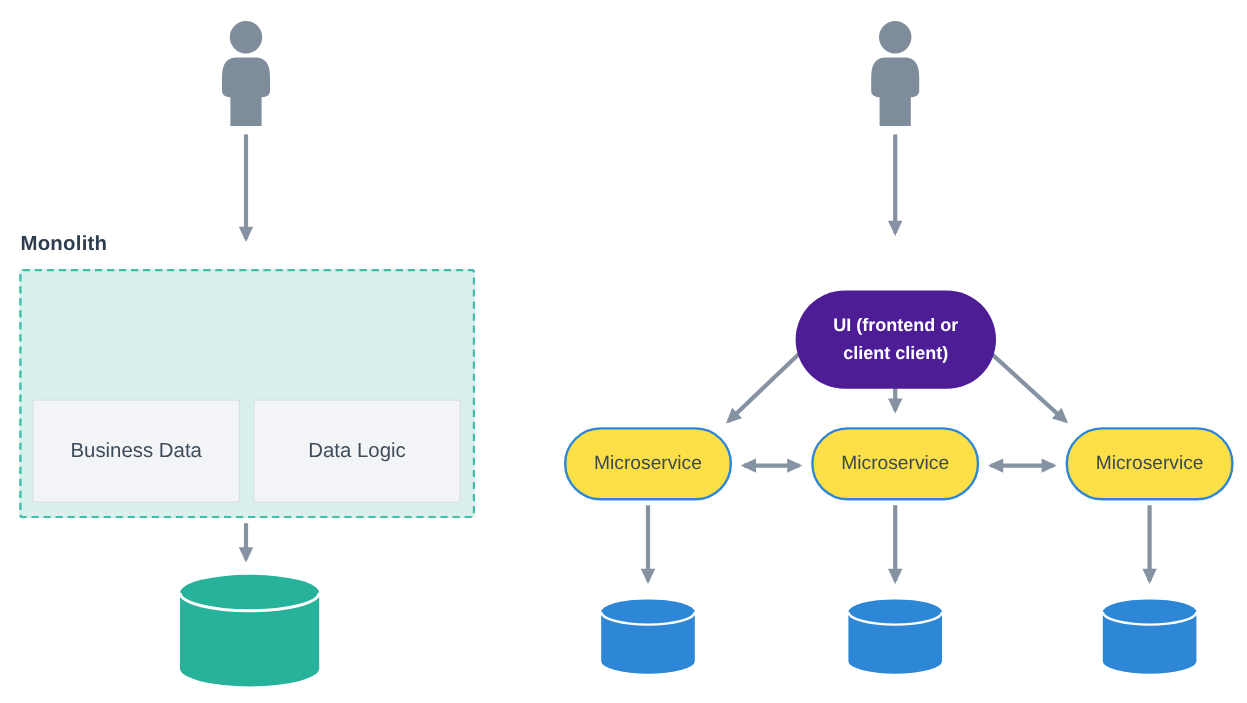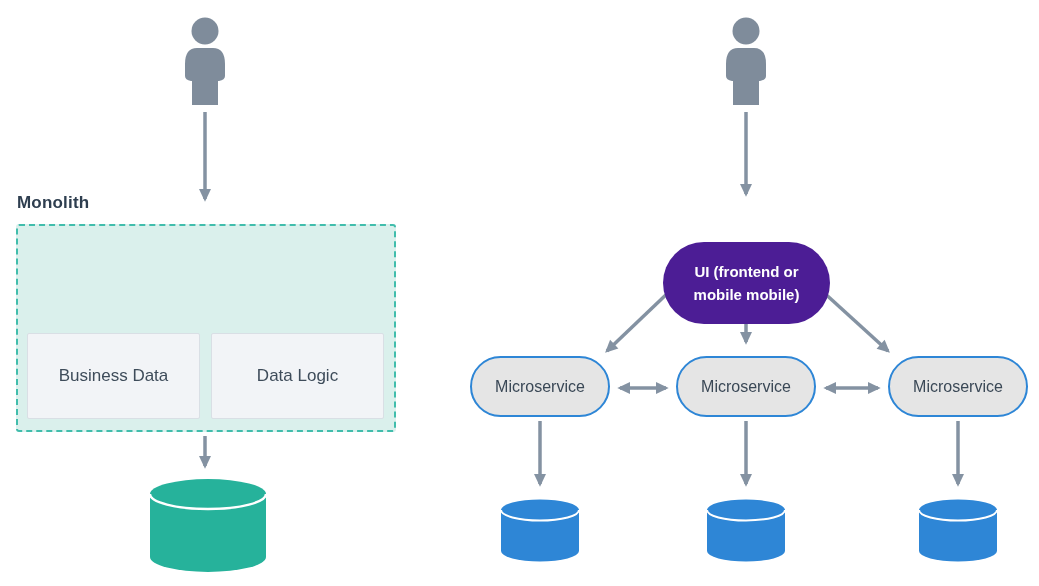--- a/index.html
+++ b/index.html
@@ -26,21 +26,21 @@
   .business-logic{left:27px;top:333px;width:173px;height:86px;}
   .data-layer{left:211px;top:333px;width:173px;height:86px;}
   .ui-pill{
     position:absolute;left:663px;top:206px;width:167px;height:82px;
     background:#4c1d95;border-radius:41px;
     display:flex;flex-direction:column;align-items:center;justify-content:center;
     color:#ffffff;font-size:15px;font-weight:700;line-height:23px;text-align:center;margin-top:36px;
   }
   .ms-pill{
     position:absolute;top:356px;width:140px;height:61px;
-    background:#e5e5e5;border:2px solid #2e86d6;border-radius:31px;
+    background:#fde047;border:2px solid #2e86d6;border-radius:31px;
     display:flex;align-items:center;justify-content:center;
     font-size:16px;color:#3a4856;box-sizing:border-box;
   }
   .ms-1{left:470px;} .ms-2{left:676px;} .ms-3{left:888px;}
 </style>
 </head>
 <body>
 
 <div class="canvas">
 
@@ -97,21 +97,21 @@
 
   <div class="layer-box business-logic">
     <span>Business Data</span>
   </div>
   <div class="layer-box data-layer">
     <span>Data Logic</span>
   </div>
 
   <div class="ui-pill">
     <div>UI (frontend or</div>
-    <div>mobile mobile)</div>
+    <div>client client)</div>
   </div>
 
   <div class="ms-pill ms-1">
     <span>Microservice</span>
   </div>
   <div class="ms-pill ms-2">
     <span>Microservice</span>
   </div>
   <div class="ms-pill ms-3">
     <span>Microservice</span>

